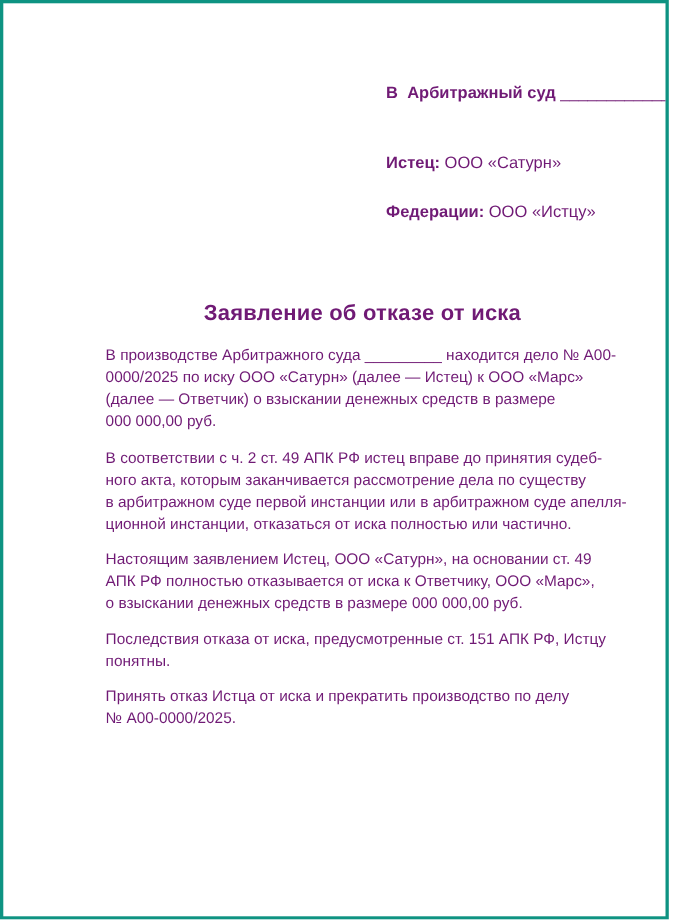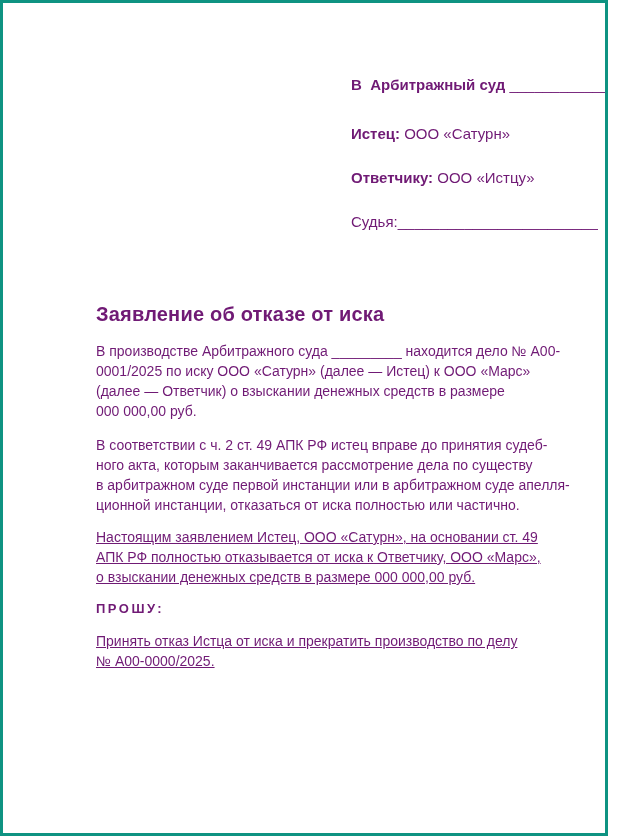--- a/index.html
+++ b/index.html
@@ -18,69 +18,70 @@
     padding: 49px 42px 0 93px;
   }
   .header-block {
     margin-left: 255px;
     font-size: 15px;
     line-height: 22px;
     white-space: pre-line;
   }
   .header-line { white-space: pre; }
   .header-line .lbl { font-weight: bold; }
-  .gap-before { margin-top: 5px; }
+  .gap-before { margin-top: 20px; }
   .doc-title {
     margin-top: 46px;
     font-size: 20px;
     line-height: 26px;
     font-weight: bold;
+    text-align: center;
     letter-spacing: 0.2px;
   }
   .para {
     margin-top: 14px;
     font-size: 14px;
     line-height: 20px;
     white-space: pre;
   }
-  .para.tight { margin-top: 12px; text-decoration: underline; }
+  .para.tight { margin-top: 12px; }
   .request-heading {
     margin-top: 12px;
     font-size: 13px;
     line-height: 20px;
     font-weight: bold;
     letter-spacing: 2.5px;
   }
 </style>
 </head>
 <body>
 
 <div class="page">
   <div class="content">
 
     <div class="header-block">
       <div class="header-line"><span class="lbl">В  Арбитражный суд</span><span> ____________</span></div>
       <div class="header-line gap-before"><span class="lbl">Истец:</span><span> ООО «Сатурн»</span></div>
-      <div class="header-line"><span class="lbl">Ответчику:</span><span> ООО «Истцу»</span></div>
-      <div class="header-line"><span>Судья:</span><span>________________________</span></div>
+      <div class="header-line"><span class="lbl">Федерации:</span><span> ООО «Истцу»</span></div>
     </div>
 
     <h1 class="doc-title">Заявление об отказе от иска</h1>
 
     <p class="para">В производстве Арбитражного суда _________ находится дело № А00-
-0001/2025 по иску ООО «Сатурн» (далее — Истец) к ООО «Марс»
+0000/2025 по иску ООО «Сатурн» (далее — Истец) к ООО «Марс»
 (далее — Ответчик) о взыскании денежных средств в размере
 000 000,00 руб.</p>
     <p class="para">В соответствии с ч. 2 ст. 49 АПК РФ истец вправе до принятия судеб-
 ного акта, которым заканчивается рассмотрение дела по существу
 в арбитражном суде первой инстанции или в арбитражном суде апелля-
 ционной инстанции, отказаться от иска полностью или частично.</p>
     <p class="para tight">Настоящим заявлением Истец, ООО «Сатурн», на основании ст. 49
 АПК РФ полностью отказывается от иска к Ответчику, ООО «Марс»,
 о взыскании денежных средств в размере 000 000,00 руб.</p>
+    <p class="para tight">Последствия отказа от иска, предусмотренные ст. 151 АПК РФ, Истцу
+понятны.</p>
 
-    <p class="request-heading">ПРОШУ:</p>
 
     <p class="para tight">Принять отказ Истца от иска и прекратить производство по делу
 № А00-0000/2025.</p>
 
   </div>
 </div>
 
 </body></html>

